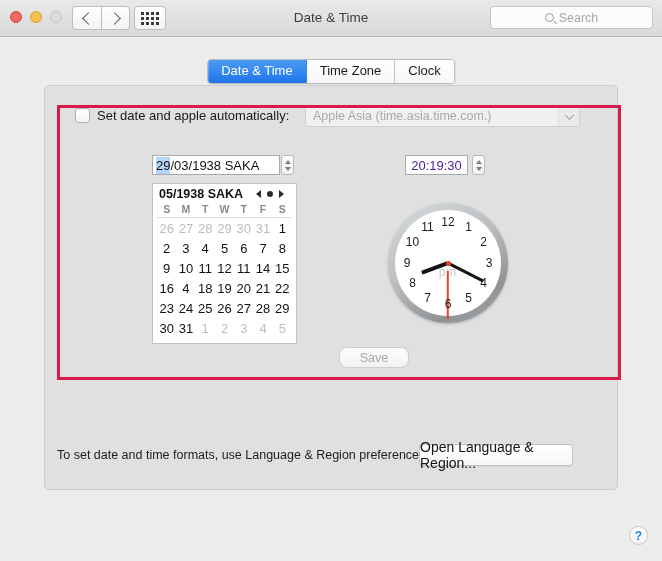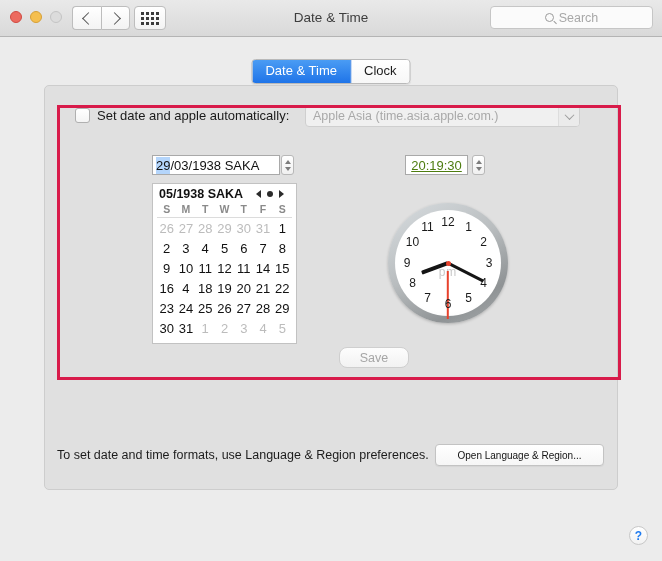--- a/index.html
+++ b/index.html
@@ -245,22 +245,21 @@
     position: absolute;
     left: 405px; top: 155px;
     width: 63px; height: 20px;
     background: #ffffff;
     border: 1px solid #a9a9a9;
     box-sizing: border-box;
     display: flex;
     align-items: center;
     justify-content: center;
     font-size: 13px;
-    color: #4d7c0f;
-    text-decoration: underline;
+    color: #4c1d95;
   }
   .stepper {
     position: absolute;
     width: 13px; height: 20px;
     background: linear-gradient(to bottom, #ffffff, #f0f0f0);
     border: 1px solid #b8b8b8;
     border-radius: 3px;
     box-sizing: border-box;
     display: flex;
     flex-direction: column;
@@ -411,32 +410,31 @@
   
   .footnote {
     position: absolute;
     left: 57px; top: 448px;
     font-size: 12.5px;
     color: #1c1c1c;
   }
   .btn-lang {
     position: absolute;
     left: 419px; top: 444px;
-    width: 169px; height: 22px;
+    width: 154px; height: 22px;
     background: linear-gradient(to bottom, #ffffff, #f6f6f6);
     border: 1px solid #c3c3c3;
     border-radius: 4px;
     box-sizing: border-box;
     display: flex;
     align-items: center;
     justify-content: center;
-    font-size: 10px;
+    font-size: 14px;
     color: #131313;
     box-shadow: 0 1px 1px rgba(0,0,0,0.05);
-    margin-left: 16px;
   }
 
   .helpbtn {
     position: absolute;
     right: 14px; bottom: 16px;
     width: 19px; height: 19px;
     border-radius: 50%;
     background: linear-gradient(to bottom, #ffffff, #f2f2f2);
     border: 1px solid #c8c8c8;
     box-sizing: border-box;
@@ -491,32 +489,33 @@
     <div class="searchfield">
       <div class="search-inner">
         <span class="mag"></span>
         <span class="search-ph">Search</span>
       </div>
     </div>
   </div>
 
   <div class="tabs">
     <div class="tab active">Date &amp; Time</div>
+    <div class="tab">Time Zone</div>
     <div class="tab">Clock</div>
   </div>
 
   <div class="pane"></div>
 
   <div class="autorow">
     <span class="cb"></span>
     <span class="autolabel">Set date and apple automatically:</span>
   </div>
 
   <div class="popup">
-    <span class="popup-text">Apple Asia (time.asia.apple.com.)</span>
+    <span class="popup-text">Apple Asia (time.asia.time.com.)</span>
     <span class="popup-arrowbox">
       <span class="dchev"></span>
     </span>
   </div>
 
   <div class="field-date">
     <span class="sel">29</span>
       <span>/03/1938 SAKA</span>
   </div>
   <div class="stepper date">

